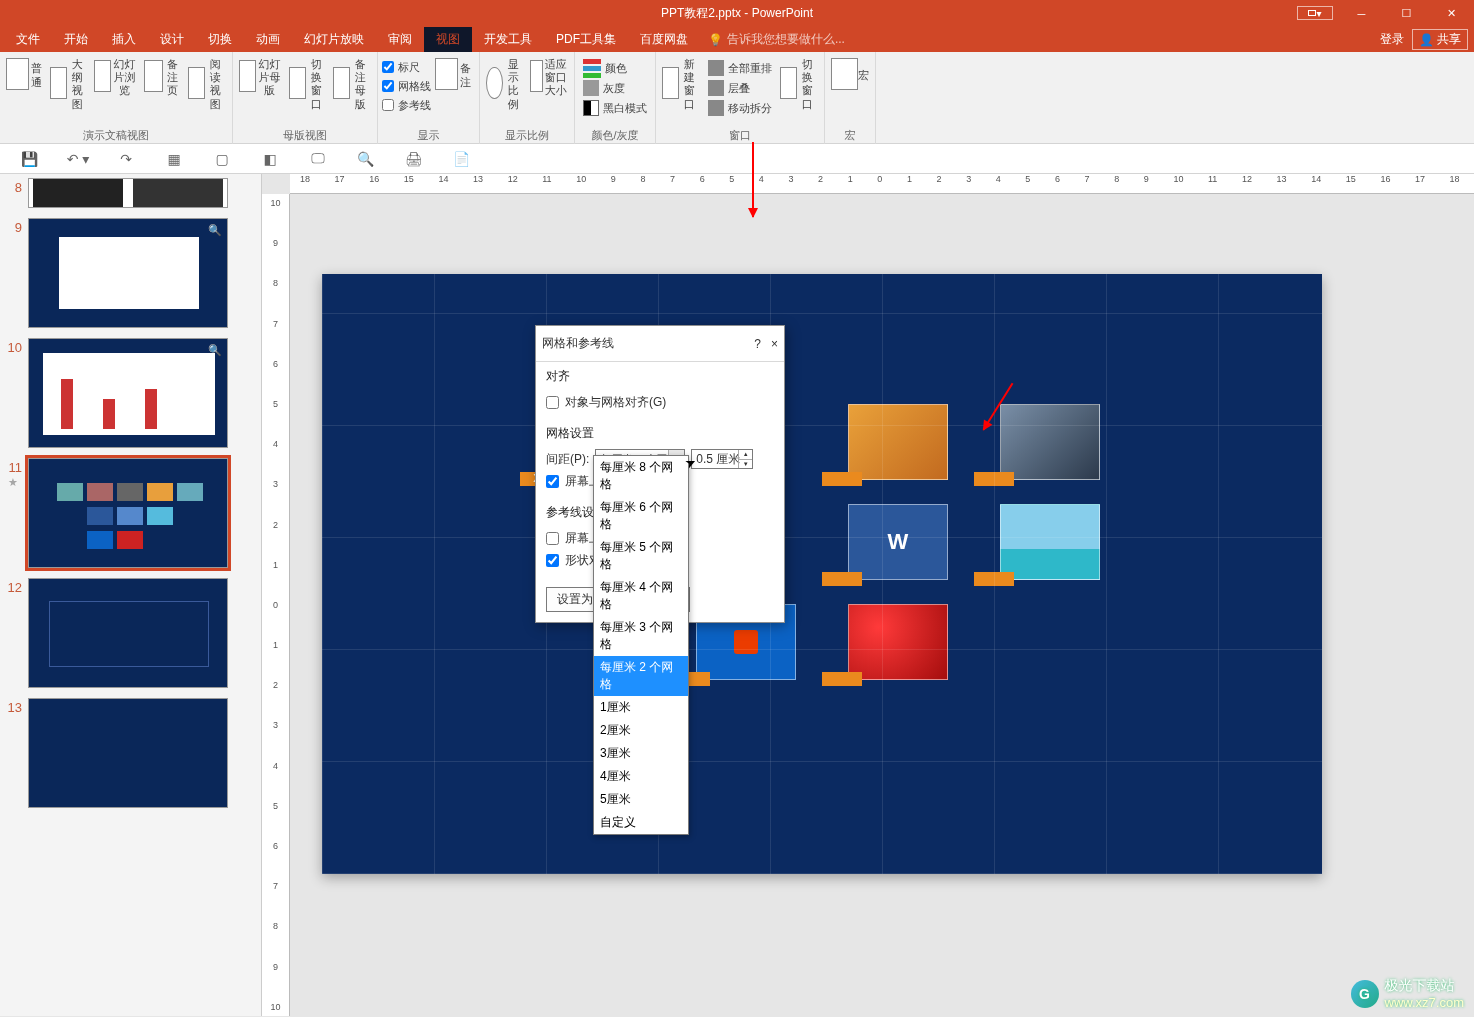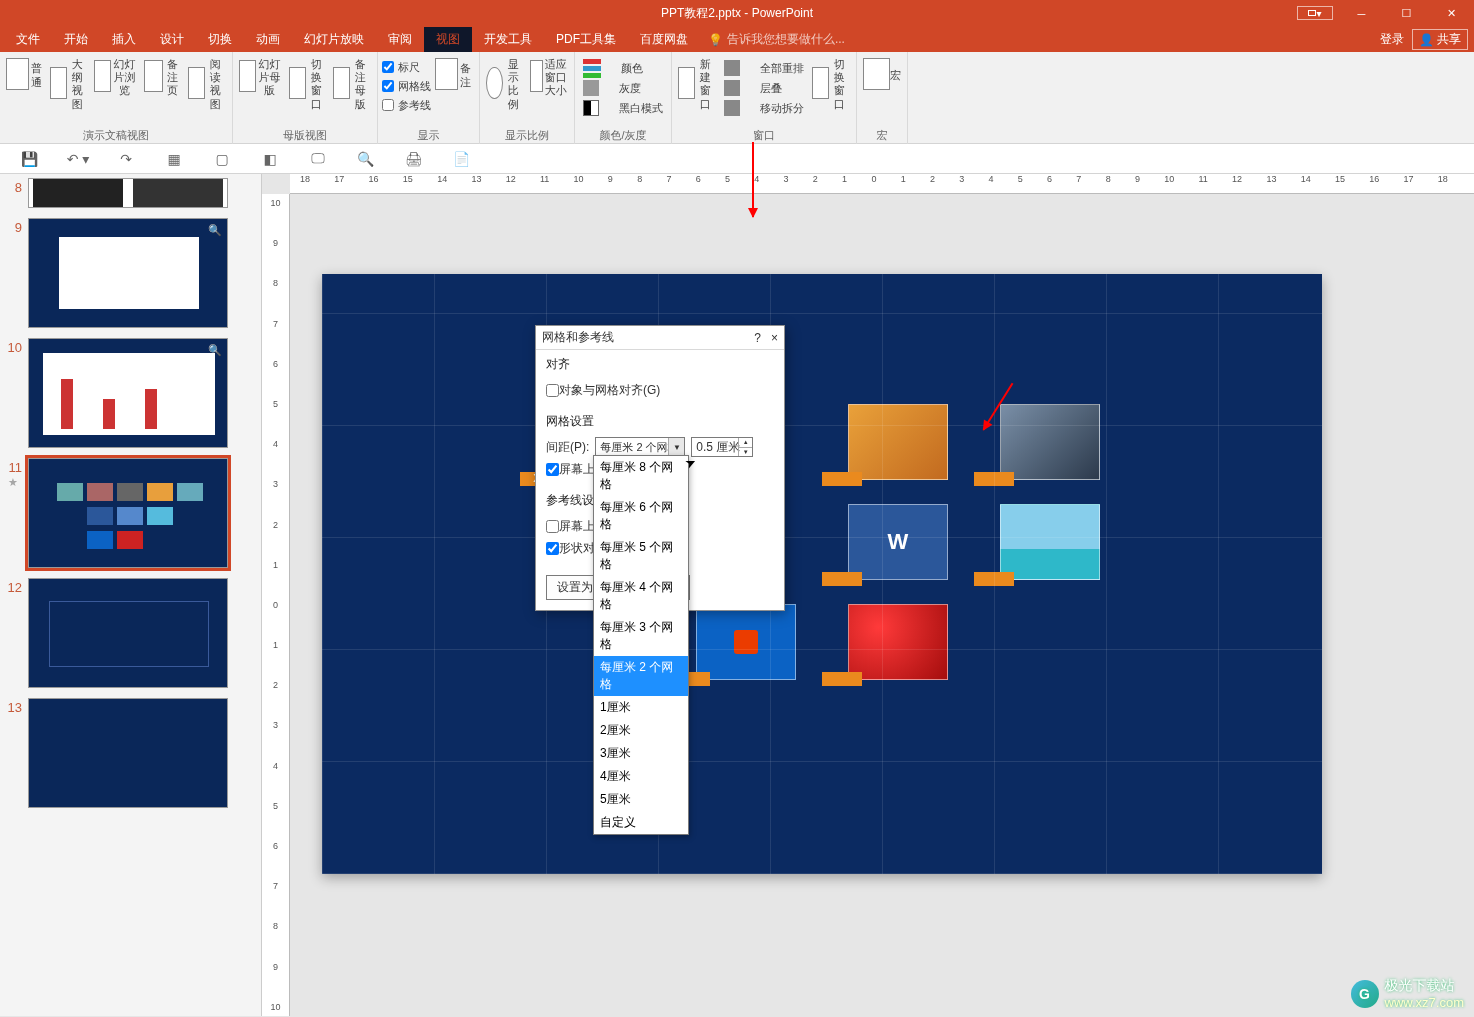--- a/index.html
+++ b/index.html
@@ -17,49 +17,49 @@
 .menu-bar .share{border:1px solid rgba(255,255,255,.6);padding:1px 6px;display:flex;align-items:center;gap:3px}
 .ribbon{height:92px;background:#f1f1f1;border-bottom:1px solid #d4d4d4;display:flex;position:relative}
 .ribbon .group{display:flex;flex-direction:column;align-items:center;border-right:1px solid #d9d9d9;padding:2px 4px 0;height:92px}
 .ribbon .group .body{flex:1;display:flex;align-items:flex-start;gap:2px;padding-top:2px}
 .ribbon .group .label{font-size:11px;color:#666;height:18px;display:flex;align-items:center;position:relative;width:100%;justify-content:center}
 .ribbon .big-btn{display:flex;flex-direction:row;align-items:center;width:48px;font-size:11px;color:#444;text-align:center;line-height:1.2;padding:2px;cursor:pointer}
 .ribbon .big-btn .ico{width:32px;height:32px;border:1px solid #888;background:#fff;margin-bottom:3px;position:relative}
 .ribbon .big-btn.compact{width:42px}
 .ribbon .chk-row{display:flex;align-items:center;gap:4px;font-size:11px;color:#444;height:18px}
 .ribbon .chk-row input{width:12px;height:12px}
-.ribbon .small-btn{display:flex;align-items:center;gap:20px;font-size:11px;color:#444;height:20px;padding:0 4px;cursor:pointer}
+.ribbon .small-btn{display:flex;align-items:center;gap:4px;font-size:11px;color:#444;height:20px;padding:0 4px;cursor:pointer}
 .ribbon .small-ico{width:16px;height:16px;background:#888}
 .qat{height:30px;background:#fff;border-bottom:1px solid #d4d4d4;display:flex;align-items:center;padding-left:6px;gap:0}
 .qat .btn{width:48px;height:28px;display:flex;align-items:center;justify-content:center;color:#666;cursor:pointer;font-size:14px}
 .main{display:flex;height:842px}
 .sidepanel{width:262px;background:#f4f4f4;border-right:1px solid #ccc;overflow-y:auto;padding:4px 2px}
 .thumb-wrap{display:flex;margin-bottom:10px;position:relative}
 .thumb-num{width:24px;text-align:right;color:#c55a3a;font-size:13px;padding-right:4px;padding-top:2px}
 .thumb-wrap.sel .thumb{outline:3px solid #d04727}
 .thumb{position:relative;margin-left:2px}
 .thumb-body{width:200px;height:110px;background:#0a2759;border:1px solid #999;position:relative}
 .thumb .zoom{position:absolute;top:6px;right:6px;color:#999;font-size:11px}
 .thumb-wrap .star{position:absolute;left:6px;top:18px;color:#a6a6a6;font-size:11px}
 .th-inner{position:absolute;background:#fff}
 .canvas-area{flex:1;position:relative;background:#e6e6e6}
 .ruler-h{position:absolute;top:0;left:28px;right:0;height:20px;background:#fff;border-bottom:1px solid #bbb;overflow:hidden;font-size:9px;color:#666}
-.ruler-h .ticks{position:absolute;left:0;right:16px;top:0;display:flex;justify-content:space-between;padding:0 10px}
+.ruler-h .ticks{position:absolute;left:0;right:4px;top:0;display:flex;justify-content:space-between;padding:0 10px}
 .ruler-v{position:absolute;top:20px;left:0;width:28px;bottom:0;background:#fff;border-right:1px solid #bbb;font-size:9px;color:#666;display:flex;flex-direction:column;justify-content:space-between;padding:4px 0;align-items:center}
 .slide-stage{position:absolute;top:100px;left:60px;width:1000px;height:600px;background:#0b2a61;box-shadow:0 4px 12px rgba(0,0,0,.3)}
 .slide-stage::before{content:"";position:absolute;inset:8px;background-image:radial-gradient(circle,rgba(255,255,255,.25) 0.5px,transparent 0.5px);background-size:14px 14px}
 .slide-stage::after{content:"";position:absolute;inset:0;background-image:repeating-linear-gradient(0deg,rgba(255,255,255,.10) 0,rgba(255,255,255,.10) 1px,transparent 1px,transparent 112px),repeating-linear-gradient(90deg,rgba(255,255,255,.10) 0,rgba(255,255,255,.10) 1px,transparent 1px,transparent 112px);pointer-events:none}
 .pic{position:absolute;background:#888;border:1px solid rgba(255,255,255,.5)}
 .orange{position:absolute;background:#ea8a1e;width:40px;height:14px}
 .dialog{position:absolute;top:325px;left:535px;width:250px;background:#fff;border:1px solid #8f8f8f;box-shadow:2px 3px 12px rgba(0,0,0,.35);font-size:12px;color:#333}
-.dialog .titlebar{height:24px;display:flex;align-items:center;justify-content:space-between;padding:0 6px;border-bottom:1px solid #d9d9d9}
+.dialog .titlebar{height:36px;display:flex;align-items:center;justify-content:space-between;padding:0 6px;border-bottom:1px solid #d9d9d9}
 .dialog .titlebar .r{display:flex;gap:10px}
 .dialog .sec{padding:6px 10px}
 .dialog .sec .h{font-size:12px;color:#222;margin-bottom:6px}
-.dialog .row{display:flex;align-items:center;height:22px}
+.dialog .row{display:flex;align-items:center;gap:6px;height:22px}
 .dialog .row input[type=checkbox]{width:13px;height:13px}
 .dialog .inl{display:flex;align-items:center;gap:6px}
 .dialog .combo{width:90px;height:20px;border:1px solid #7a7a7a;display:flex;align-items:center;padding:0 4px;background:#fff;position:relative}
 .dialog .combo .dd{position:absolute;right:0;top:0;width:16px;height:100%;border-left:1px solid #aaa;background:#e8e8e8;display:flex;align-items:center;justify-content:center;font-size:8px}
 .dialog .spin{width:62px;height:20px;border:1px solid #7a7a7a;display:flex;align-items:center;padding:0 4px;position:relative;background:#fff}
 .dialog .spin .sp{position:absolute;right:0;top:0;width:14px;height:100%;border-left:1px solid #aaa;display:flex;flex-direction:column}
 .dialog .spin .sp>div{flex:1;display:flex;align-items:center;justify-content:center;font-size:6px;border-bottom:1px solid #aaa}
 .dialog .btns{display:flex;gap:8px;justify-content:flex-start;padding:10px}
 .dialog .btn{border:1px solid #7a7a7a;background:#fdfdfd;padding:3px 10px;font-size:12px;cursor:pointer}
 .dropdown{position:absolute;left:593px;top:455px;width:96px;background:#fff;border:1px solid #7a7a7a;box-shadow:1px 2px 6px rgba(0,0,0,.3);font-size:12px;z-index:50}

